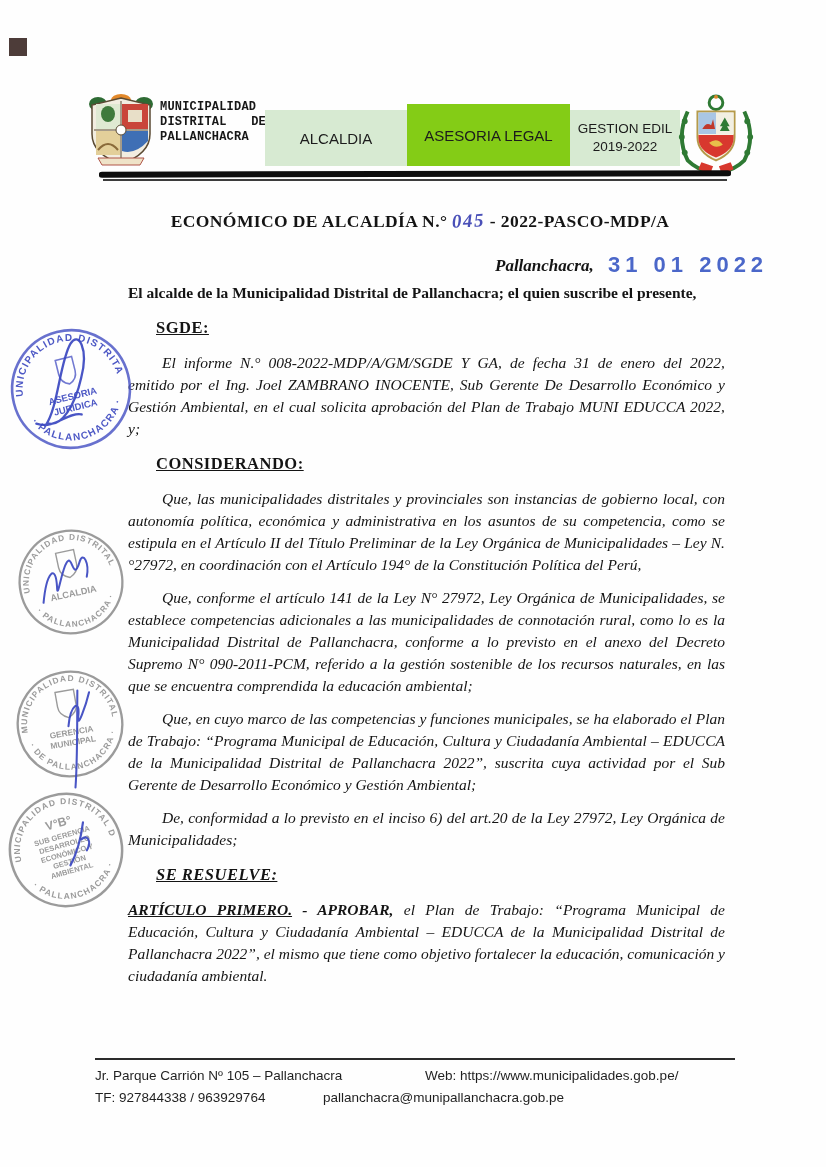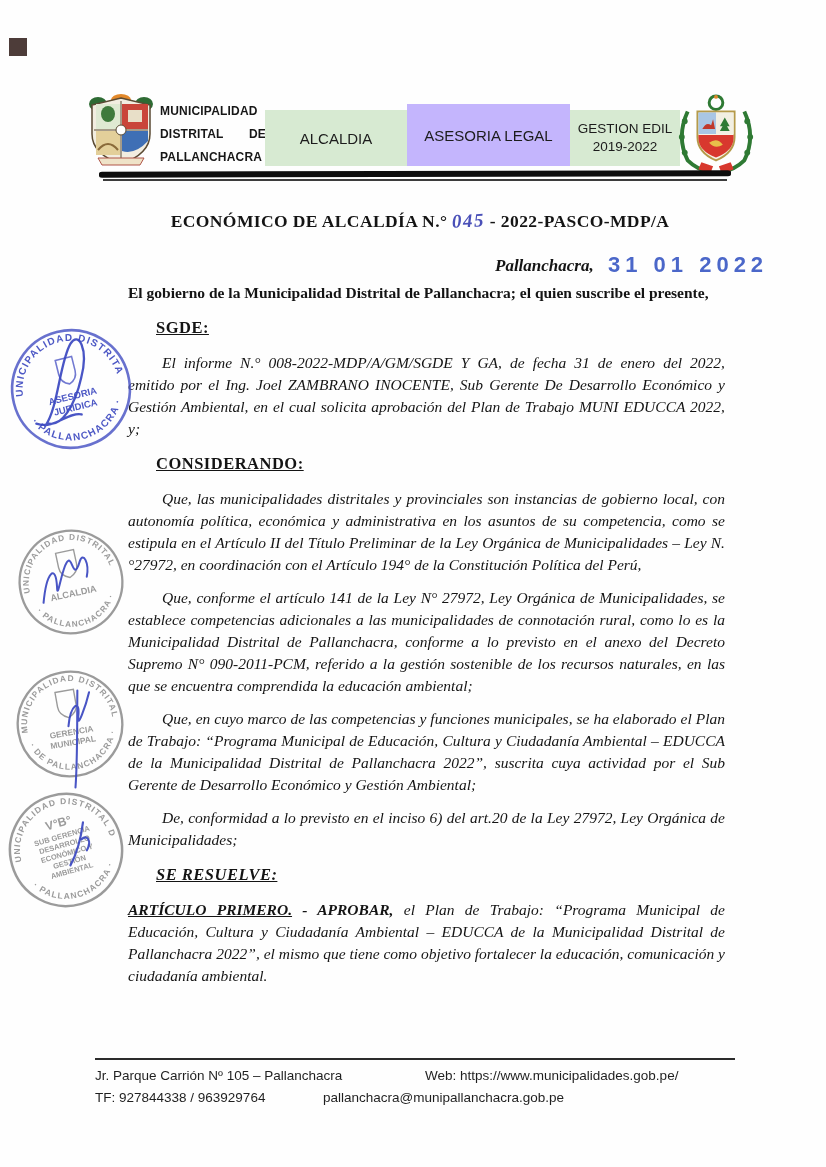--- a/index.html
+++ b/index.html
@@ -5,27 +5,27 @@
   html,body{margin:0;padding:0;}
   body{background:#ffffff;font-family:"Liberation Serif",serif;}
   .page{position:relative;width:826px;height:1167px;background:#fefefe;overflow:hidden;}
 
   
   .artifact{position:absolute;left:9px;top:38px;width:18px;height:18px;background:#3a2724;opacity:.9;}
 
   
   .logo-muni{position:absolute;left:86px;top:92px;width:70px;height:76px;}
   .org-name{position:absolute;left:160px;top:100px;width:106px;
-    font-family:Liberation Sans, sans-serif;font-weight:bold;font-size:12px;line-height:23px;
+    font-family:Liberation Mono, monospace;font-weight:bold;font-size:12px;line-height:15px;
     color:#171717;text-align:justify;letter-spacing:.2px;}
   .band{position:absolute;left:265px;top:110px;width:415px;height:56px;display:flex;}
   .band-cell{display:flex;align-items:center;justify-content:center;text-align:center;
     font-family:"Liberation Sans",sans-serif;font-size:15px;color:#1c1c1c;}
   .cell-green{background:#d7ead2;}
-  .cell-white{background:#c4b5fd;margin-top:-6px;height:62px;}
+  .cell-white{background:#84cc16;margin-top:-6px;height:62px;}
   .c1{width:142px;}
   .c2{width:163px;}
   .c3{width:110px;font-size:13.5px;line-height:18px;}
   .peru-arms{position:absolute;left:672px;top:92px;width:88px;height:84px;}
   .rule-thick{position:absolute;left:99px;top:171px;width:632px;height:6px;background:#0d0d0d;
     border-radius:3px/2px;transform:rotate(-.12deg);}
   .rule-echo{position:absolute;left:103px;top:179px;width:624px;height:2px;background:#1a1a1a;opacity:.85;}
 
   
   .doc-title{position:absolute;left:100px;top:210px;width:640px;text-align:center;
@@ -132,21 +132,21 @@
   <div class="doc-title">
     <span>ECONÓMICO DE ALCALDÍA N.° </span><span class="hand-number">045</span><span> - 2022-PASCO-MDP/A</span>
   </div>
 
   <div class="dateline">
     <span class="place">Pallanchacra,</span>
     <span class="date-stamp">31 01 2022</span>
   </div>
 
   <div class="body-col">
-    <p class="p-intro">El gobierno de la Municipalidad Distrital de Pallanchacra; el quien suscribe el presente,</p>
+    <p class="p-intro">El alcalde de la Municipalidad Distrital de Pallanchacra; el quien suscribe el presente,</p>
     <div class="heading">SGDE:</div>
     <p class="p-just">El informe N.° 008-2022-MDP/A/GM/SGDE Y GA, de fecha 31 de enero del 2022, emitido por el Ing. Joel ZAMBRANO INOCENTE, Sub Gerente De Desarrollo Económico y Gestión Ambiental, en el cual solicita aprobación del Plan de Trabajo MUNI EDUCCA 2022, y;</p>
     <div class="heading">CONSIDERANDO:</div>
     <p class="p-just">Que, las municipalidades distritales y provinciales son instancias de gobierno local, con autonomía política, económica y administrativa en los asuntos de su competencia, como se estipula en el Artículo II del Título Preliminar de la Ley Orgánica de Municipalidades – Ley N. °27972, en coordinación con el Artículo 194° de la Constitución Política del Perú,</p>
     <p class="p-just">Que, conforme el artículo 141 de la Ley N° 27972, Ley Orgánica de Municipalidades, se establece competencias adicionales a las municipalidades de connotación rural, como lo es la Municipalidad Distrital de Pallanchacra, conforme a lo previsto en el anexo del Decreto Supremo N° 090-2011-PCM, referido a la gestión sostenible de los recursos naturales, en las que se encuentra comprendida la educación ambiental;</p>
     <p class="p-just">Que, en cuyo marco de las competencias y funciones municipales, se ha elaborado el Plan de Trabajo: “Programa Municipal de Educación, Cultura y Ciudadanía Ambiental – EDUCCA de la Municipalidad Distrital de Pallanchacra 2022”, suscrita cuya actividad por el Sub Gerente de Desarrollo Económico y Gestión Ambiental;</p>
     <p class="p-just">De, conformidad a lo previsto en el inciso 6) del art.20 de la Ley 27972, Ley Orgánica de Municipalidades;</p>
     <div class="heading italic">SE RESUELVE:</div>
     <p class="p-art">
       <span class="art-label">ARTÍCULO PRIMERO.</span><span class="art-bold"> - APROBAR,</span><span> el Plan de Trabajo: “Programa Municipal de Educación, Cultura y Ciudadanía Ambiental – EDUCCA de la Municipalidad Distrital de Pallanchacra 2022”, el mismo que tiene como objetivo fortalecer la educación, comunicación y ciudadanía ambiental.</span>

